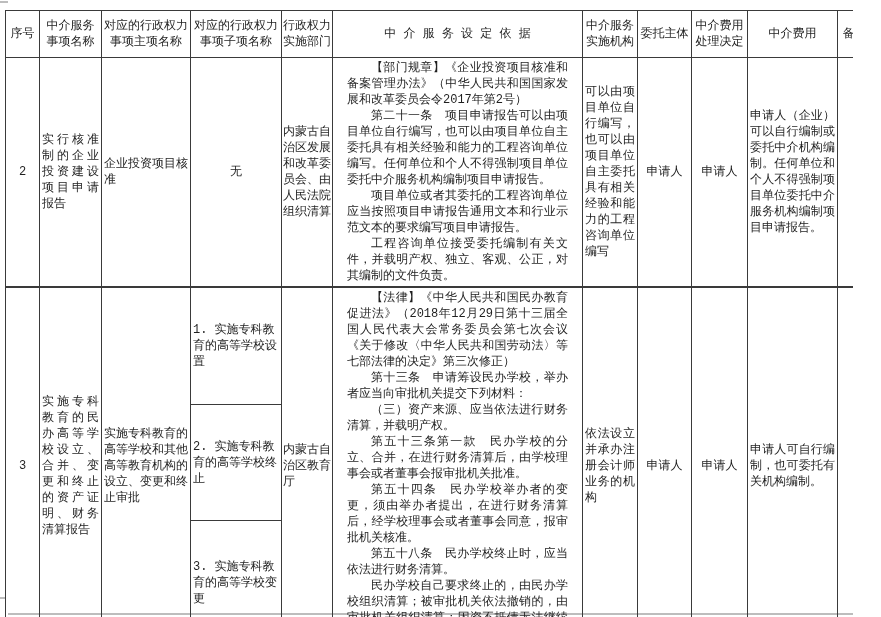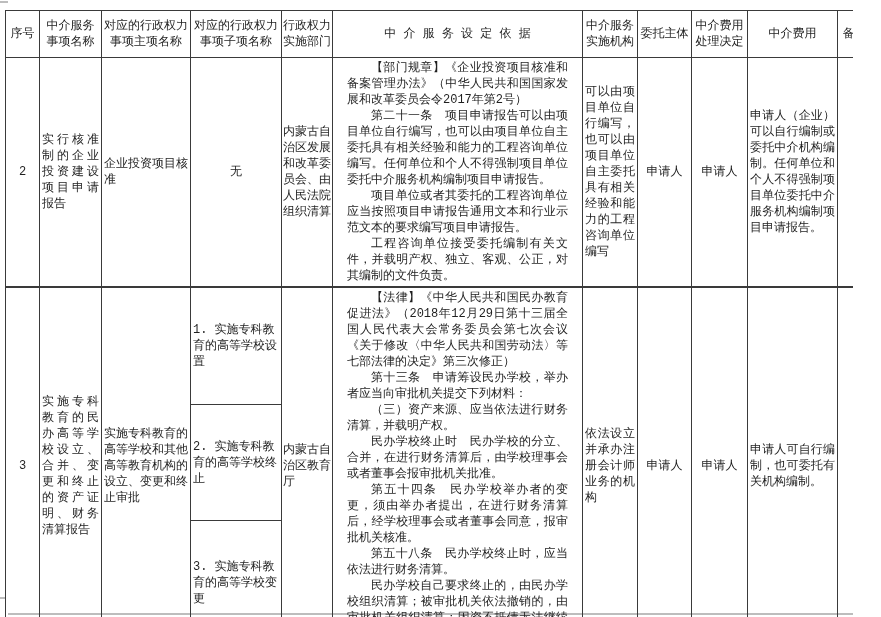--- a/index.html
+++ b/index.html
@@ -105,21 +105,21 @@
       <tr style="height:108px">
         <td class="c-seq" rowspan="3">3</td>
         <td class="c-service" rowspan="3">实施专科教育的民办高等学校设立、合并、变更和终止的资产证明、财务清算报告</td>
         <td class="c-main" rowspan="3">实施专科教育的高等学校和其他高等教育机构的设立、变更和终止审批</td>
         <td class="c-sub">1. 实施专科教育的高等学校设置</td>
         <td class="c-dept" rowspan="3">内蒙古自治区教育厅</td>
         <td class="c-basis" rowspan="3">
           <p>【法律】《中华人民共和国民办教育促进法》（2018年12月29日第十三届全国人民代表大会常务委员会第七次会议《关于修改〈中华人民共和国劳动法〉等七部法律的决定》第三次修正）</p>
           <p>第十三条　申请筹设民办学校，举办者应当向审批机关提交下列材料：</p>
           <p>（三）资产来源、应当依法进行财务清算，并载明产权。</p>
-          <p>民办学校终止时　民办学校的分立、合并，在进行财务清算后，由学校理事会或者董事会报审批机关批准。</p>
+          <p>第五十三条第一款　民办学校的分立、合并，在进行财务清算后，由学校理事会或者董事会报审批机关批准。</p>
           <p>第五十四条　民办学校举办者的变更，须由举办者提出，在进行财务清算后，经学校理事会或者董事会同意，报审批机关核准。</p>
           <p>第五十八条　民办学校终止时，应当依法进行财务清算。</p>
           <p>民办学校自己要求终止的，由民办学校组织清算；被审批机关依法撤销的，由审批机关组织清算；因资不抵债无法继续办学而被终止的，由人民法院组织清算。</p>
         </td>
         <td class="c-agency" rowspan="3">依法设立并承办注册会计师业务的机构</td>
         <td class="c-entrust" rowspan="3">申请人</td>
         <td class="c-fee" rowspan="3">申请人</td>
         <td class="c-decision" rowspan="3">申请人可自行编制，也可委托有关机构编制。</td>
         <td class="c-remark" rowspan="3"></td>
       </tr>

